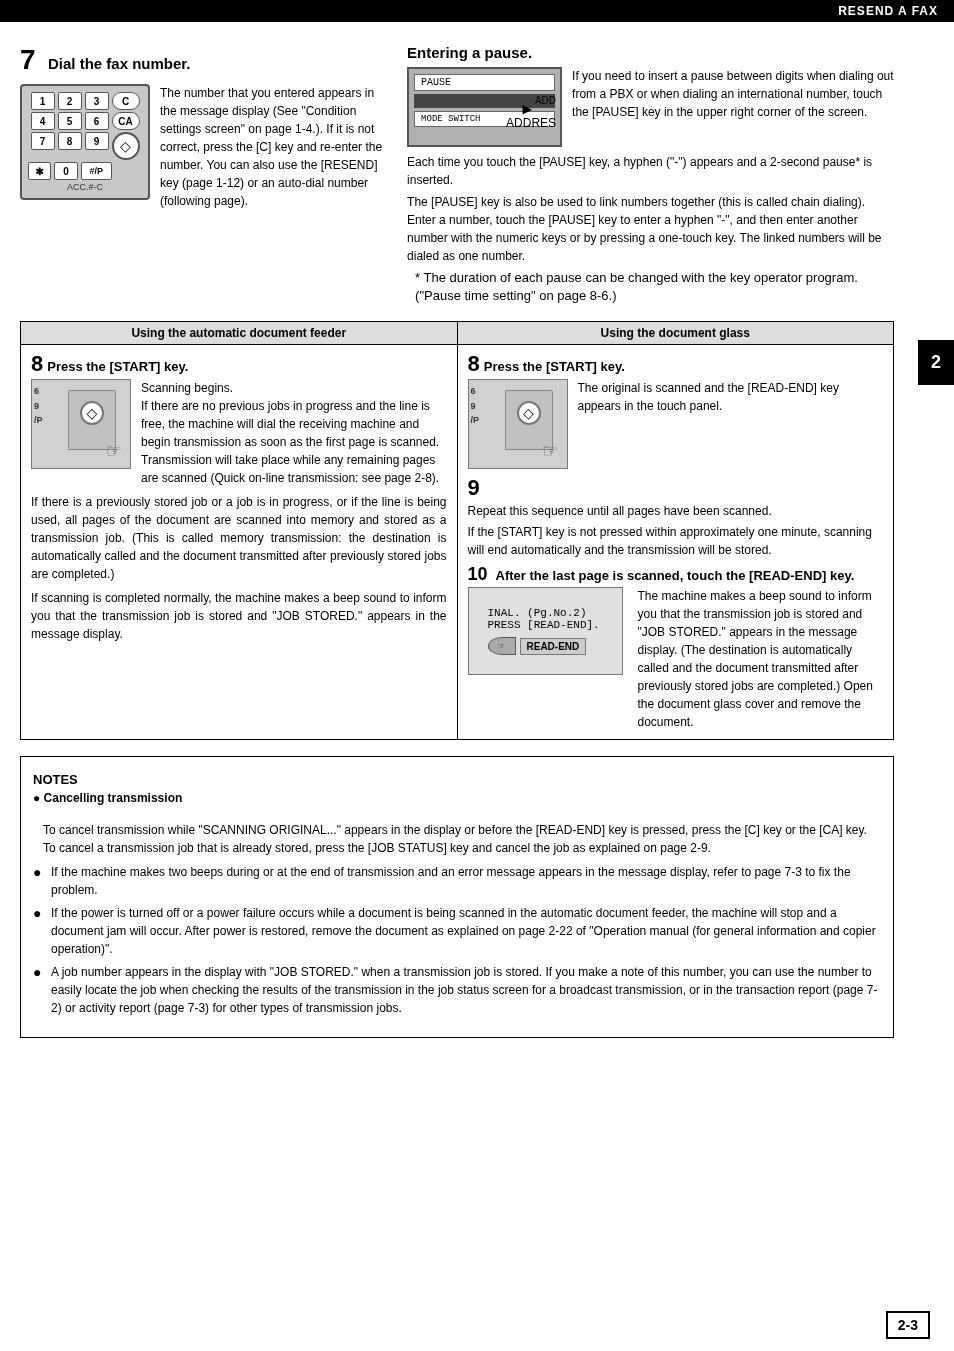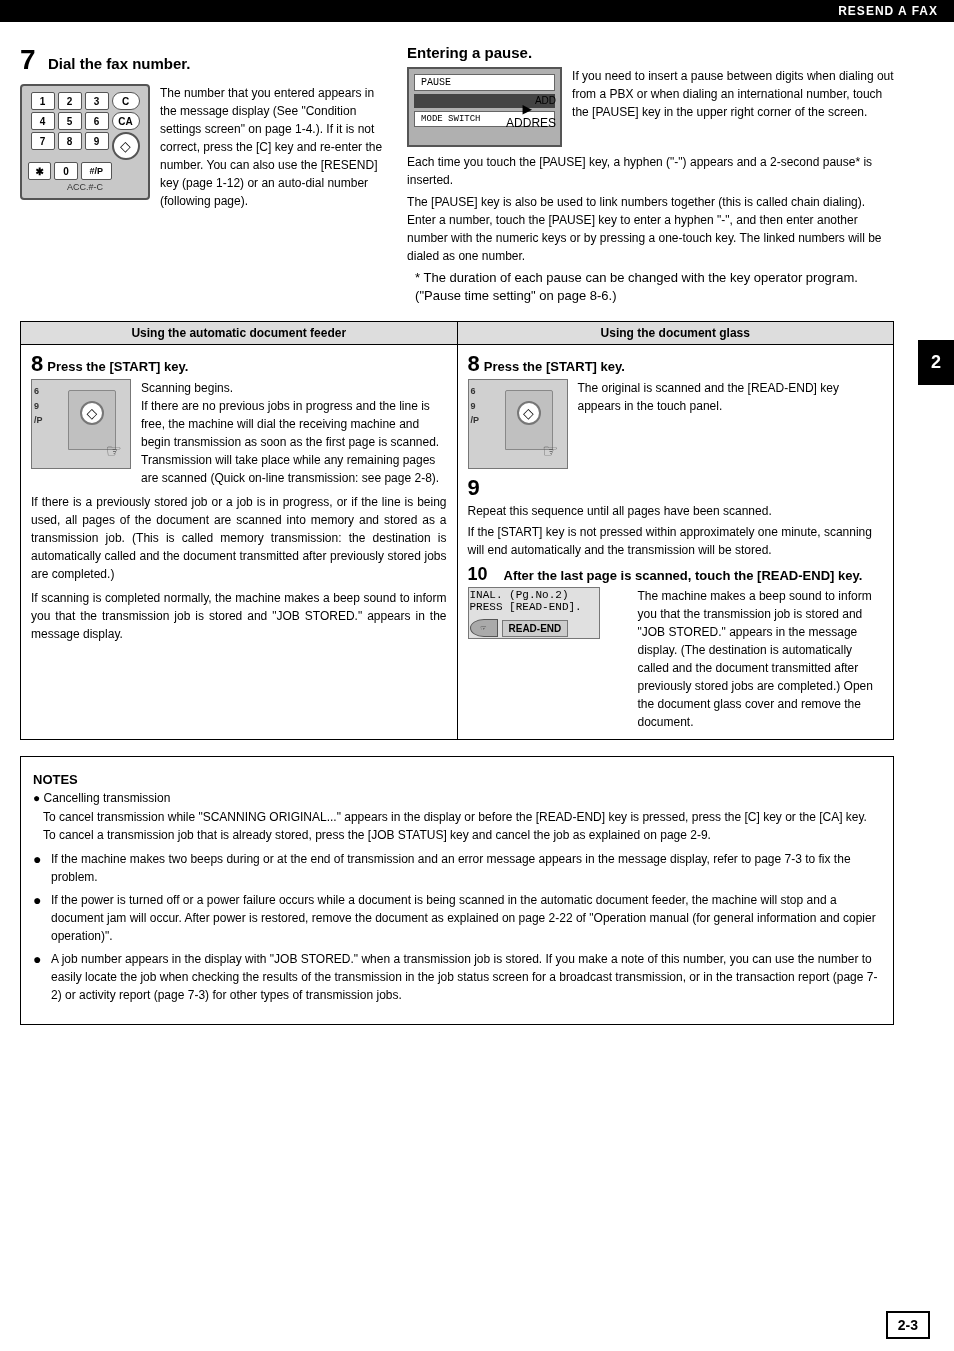--- a/index.html
+++ b/index.html
@@ -71,23 +71,23 @@
       padding: 15px 12px;
     }
 
     .notes-title {
       font-weight: bold;
       font-size: 13px;
       margin-bottom: 4px;
     }
 
     .notes-subtitle {
-      font-weight: normal;
+      font-weight: bold;
       font-size: 12px;
-      margin-bottom: 3px;
+      margin-bottom: 16px;
     }
 
     .note-bullet {
       display: flex;
       gap: 6px;
       margin-bottom: 5px;
       font-size: 12px;
       line-height: 1.5;
     }
 
@@ -226,27 +226,27 @@
 
         <div style="margin-bottom:6px;">
           <div style="display:flex; gap:4px; align-items:baseline; margin-bottom:3px;">
             <span style="font-size:22px; font-weight:bold; line-height:1;">9</span>
           </div>
           <p style="font-size:12px; line-height:1.5; margin-bottom:3px;">Repeat this sequence until all pages have been scanned.</p>
           <p style="font-size:12px; line-height:1.5;">If the [START] key is not pressed within approximately one minute, scanning will end automatically and the transmission will be stored.</p>
         </div>
 
         <div>
-          <div style="display:flex; gap:16px; align-items:baseline; margin-bottom:4px;">
+          <div style="display:flex; gap:8px; align-items:baseline; margin-bottom:4px;">
             <span style="font-size:18px; font-weight:bold; line-height:1;">10</span>
             <span style="font-size:13px; font-weight:bold;">After the last page is scanned, touch the [READ-END] key.</span>
           </div>
           <div style="display:flex; gap:10px; align-items:flex-start;">
             <div style="flex-shrink:0; width:160px;">
-              <div style="border:1px solid #777; background:#e0e0e0; padding:1px; font-family:'Courier New',monospace; font-size:11px; margin-bottom:4px; width:132px;">
+              <div style="border:1px solid #777; background:#e0e0e0; padding:19px; font-family:'Courier New',monospace; font-size:11px; margin-bottom:4px; width:155px;">
                 <div>INAL.    (Pg.No.2)</div>
                 <div>PRESS [READ-END].</div>
                 <div style="margin-top:6px; display:flex; align-items:center; gap:4px;">
                   <div style="width:28px; height:18px; background:#aaa; border:1px solid #555; border-radius:50% 0 0 50%/50% 0 0 50%; font-size:9px; display:flex; align-items:center; justify-content:center;">☞</div>
                   <div style="background:#ccc; border:1px solid #777; padding:2px 6px; font-family:Arial; font-size:10px; font-weight:bold;">READ-END</div>
                 </div>
               </div>
             </div>
             <div style="flex:1; font-size:12px; line-height:1.5;">The machine makes a beep sound to inform you that the transmission job is stored and "JOB STORED." appears in the message display. (The destination is automatically called and the document transmitted after previously stored jobs are completed.) Open the document glass cover and remove the document.</div>
           </div>

